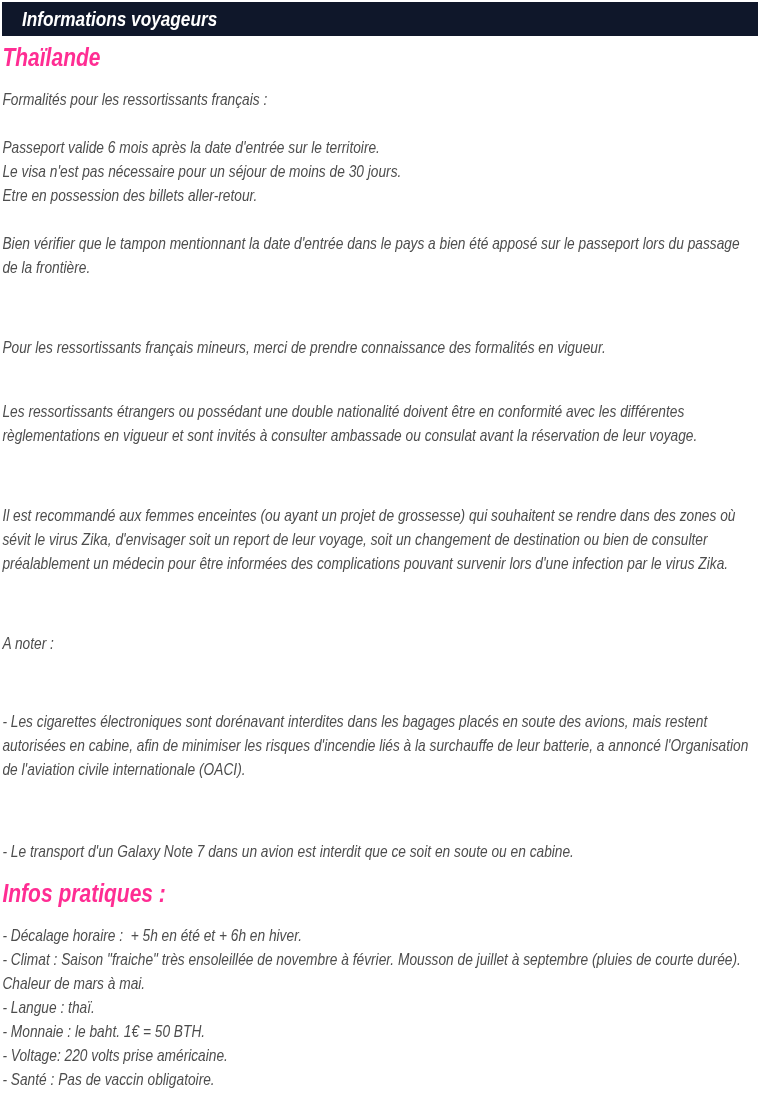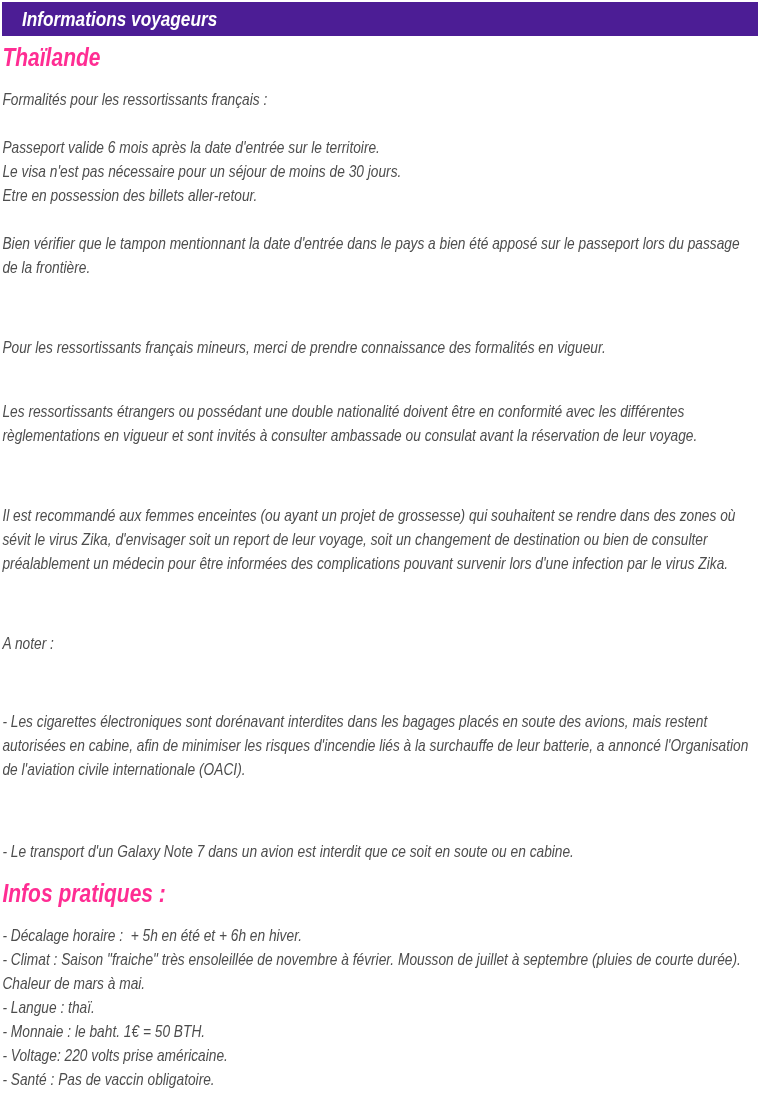--- a/index.html
+++ b/index.html
@@ -11,21 +11,21 @@
   body {
     font-family: "Liberation Sans", sans-serif;
     font-style: italic;
     color: #4d4d4d;
     overflow-x: hidden;
   }
   
   .topbar {
     margin: 2px 0 0 2px;
     height: 34px;
-    background: #4c1d95;
+    background: #0f172a;
     overflow: hidden;
   }
   .topbar-title {
     display: inline-block;
     margin: 0 0 0 20px;
     font-size: 21px;
     line-height: 34px;
     font-weight: bold;
     color: #ffffff;
     white-space: nowrap;

